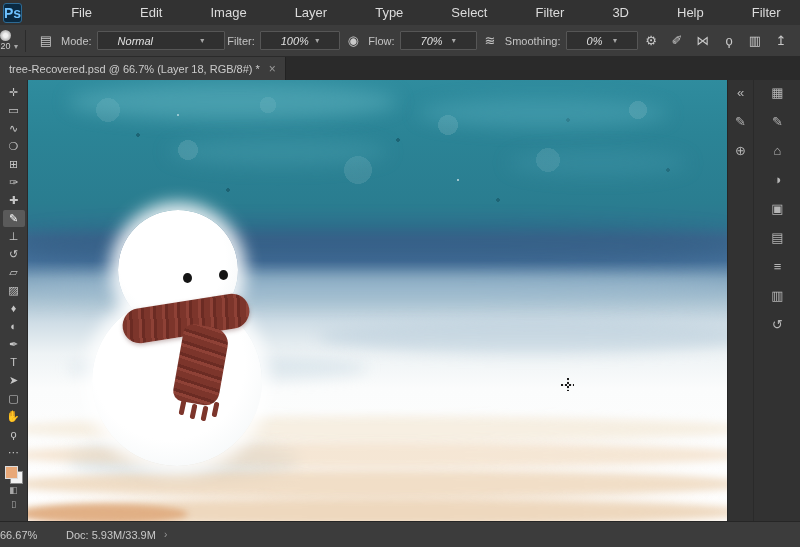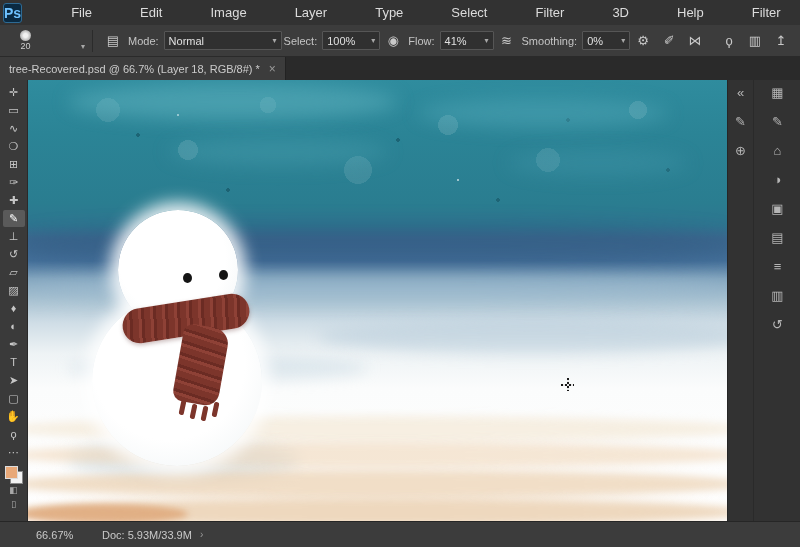--- a/index.html
+++ b/index.html
@@ -12,29 +12,29 @@
     display:flex;align-items:center;border-bottom:1px solid #262626;}
   #ps-logo{margin:0 8px 0 3px;width:22px;height:18px;background:#0a2a42;border:1px solid #2d6a94;
     border-radius:3px;color:#6fc2ff;font-size:14px;font-weight:bold;display:flex;
     align-items:center;justify-content:center;}
   .menu-item{padding:0 7px;font-size:13px;color:#dcdcdc;line-height:24px;cursor:default;margin-left:34px;}
 
   
   #options-bar{position:absolute;left:0;top:25px;width:800px;height:31px;background:#3c3c3c;
     border-bottom:1px solid #282828;display:flex;align-items:center;font-size:11px;color:#cfcfcf;}
   .sep{width:1px;height:22px;background:#2b2b2b;margin:0 7px;flex:0 0 auto;}
-  #brush-preset{display:flex;align-items:flex-end;margin-left:20px;gap:47px;}
+  #brush-preset{display:flex;align-items:flex-end;margin-left:0;}
   .bp-stack{display:flex;flex-direction:column;align-items:center;line-height:1;}
   .bp-dot{width:11px;height:11px;border-radius:50%;
     background:radial-gradient(circle,#f2f2f2 25%,#8f8f8f 95%);margin-bottom:1px;}
   .bp-num{font-size:9px;color:#cfcfcf;}
   .chev{font-size:8px;color:#a8a8a8;margin-left:3px;}
   .ob-label{margin-left:2px;color:#c4c4c4;}
   .combo{display:inline-flex;align-items:center;justify-content:space-between;background:#303030;
-    border:1px solid #565656;height:17px;padding:0 4px;margin-left:5px;border-radius:1px;color:#e0e0e0;}
+    border:1px solid #565656;height:17px;padding:0 20px;margin-left:5px;border-radius:1px;color:#e0e0e0;font-style:italic;}
   .combo .chev{margin-left:5px;}
   .ob-icon{width:18px;text-align:center;font-size:13px;color:#c9c9c9;margin:0 4px;flex:0 0 auto;}
   #ob-right{margin-left:auto;display:flex;align-items:center;margin-right:6px;}
 
   
   #tab-bar{position:absolute;left:0;top:56px;width:800px;height:24px;background:#2a2a2a;
     display:flex;align-items:flex-end;}
   #doc-tab{height:23px;background:#3c3c3c;border-right:1px solid #222;display:flex;
     align-items:center;padding:0 9px;font-size:11px;color:#cccccc;}
   #tab-close{margin-left:9px;color:#9a9a9a;font-size:12px;}
@@ -113,21 +113,21 @@
   #right-dock{position:absolute;left:727px;top:80px;width:73px;height:441px;background:#323232;
     border-left:1px solid #262626;display:flex;}
   #dock-narrow{width:26px;border-right:1px solid #2a2a2a;display:flex;flex-direction:column;
     align-items:center;padding-top:5px;gap:13px;box-sizing:border-box;}
   #dock-wide{flex:1;display:flex;flex-direction:column;align-items:center;padding-top:5px;gap:13px;}
   .dock-icon{font-size:13px;color:#b5b5b5;width:20px;height:16px;line-height:16px;text-align:center;cursor:default;}
 
   
   #status-bar{position:absolute;left:0;top:521px;width:800px;height:26px;background:#3c3c3c;
     border-top:1px solid #262626;display:flex;align-items:center;font-size:11px;color:#c9c9c9;
-    padding-left:36px;box-sizing:border-box;}
+    box-sizing:border-box;}
   #status-zoom{min-width:48px;}
   #status-doc{margin-left:18px;text-align:center;}
   #status-chev{margin-left:8px;color:#9a9a9a;font-size:10px;}
 </style>
 </head>
 <body>
 
 <div id="window">
 
   <div id="menu-bar">
@@ -153,29 +153,29 @@
       </div>
       <span class="chev">▾</span>
     </div>
     <div class="sep"></div>
     <div class="ob-icon">▤</div>
     <span class="ob-label">Mode:</span>
     <div class="combo" style="width:108px">
       <span>Normal</span>
       <span class="chev">▾</span>
     </div>
-    <span class="ob-label">Select:</span>
+    <span class="ob-label">Filter:</span>
     <div class="combo" style="width:48px">
       <span>100%</span>
       <span class="chev">▾</span>
     </div>
     <div class="ob-icon">◉</div>
     <span class="ob-label">Flow:</span>
     <div class="combo" style="width:44px">
-      <span>41%</span>
+      <span>70%</span>
       <span class="chev">▾</span>
     </div>
     <div class="ob-icon">≋</div>
     <span class="ob-label">Smoothing:</span>
     <div class="combo" style="width:38px">
       <span>0%</span>
       <span class="chev">▾</span>
     </div>
     <div class="ob-icon">⚙</div>
     <div class="ob-icon">✐</div>

